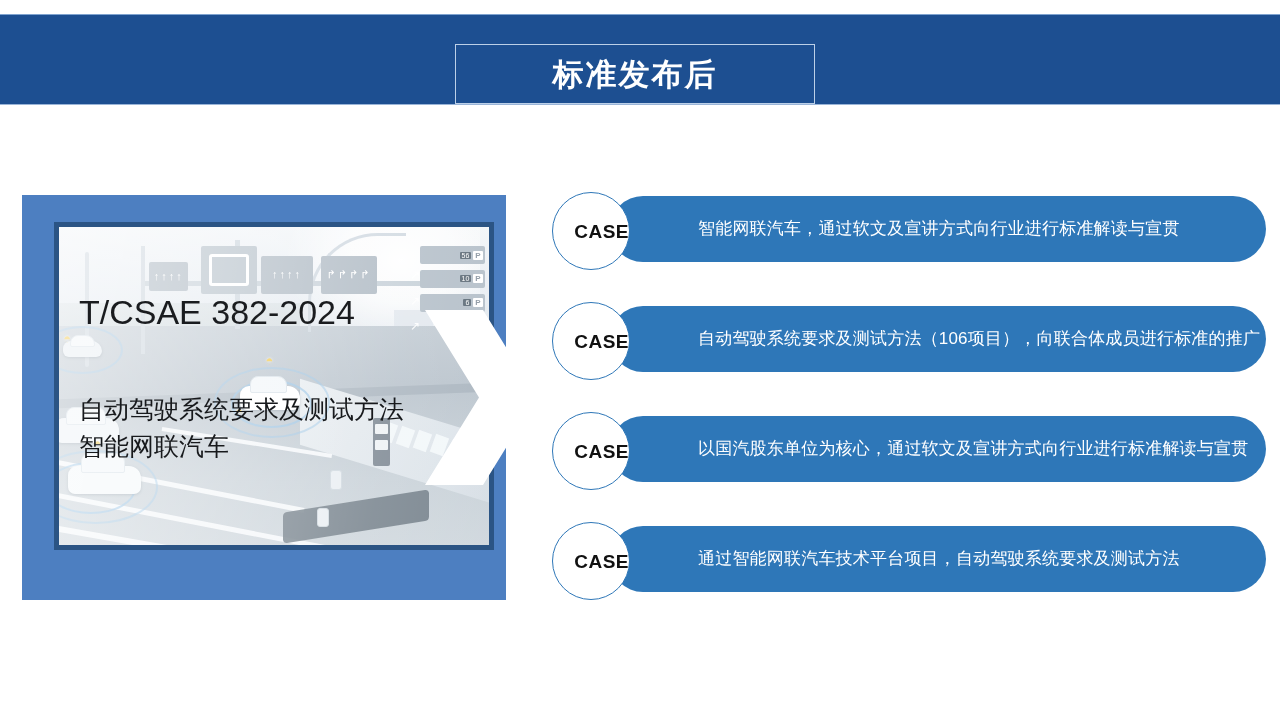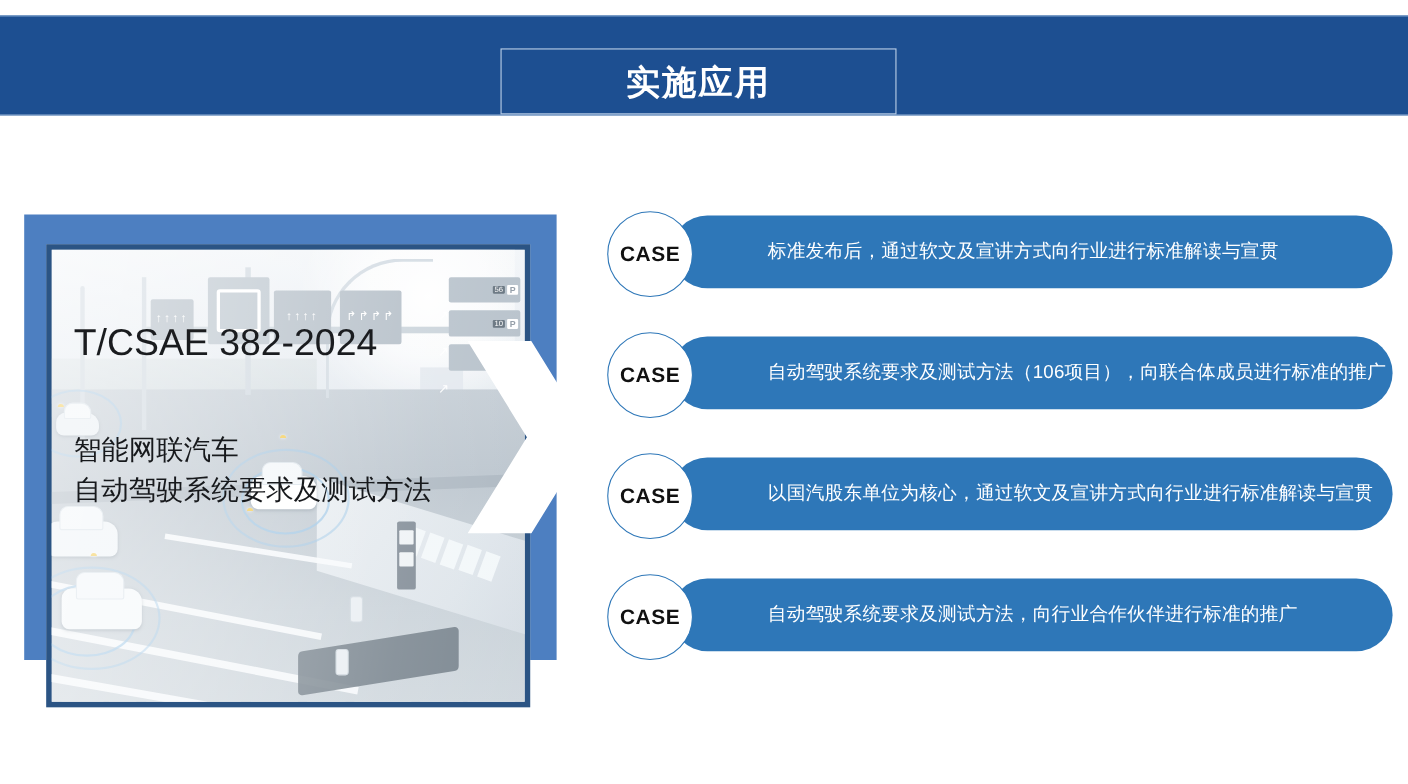--- a/index.html
+++ b/index.html
@@ -23,21 +23,21 @@
     color:#ffffff;font-size:31px;font-weight:bold;letter-spacing:2px;
     line-height:1;white-space:nowrap;
   }
 
   
   .image-card{
     position:absolute;left:22px;top:195px;width:484px;height:405px;
     background:#4d7fc1;
   }
   .photo-frame{
-    position:absolute;left:20px;top:27px;width:440px;height:421px;
+    position:absolute;left:32px;top:27px;width:440px;height:328px;
     border:5px solid #2b5484;box-sizing:border-box;
     overflow:hidden;background:#e7ecf1;
   }
   .photo-scene{position:absolute;inset:0;overflow:hidden;}
 
   
   .sky{
     position:absolute;left:0;top:0;width:100%;height:34%;
     background:linear-gradient(180deg,#f2f5f8 0%,#e9eef3 55%,#e2e8ee 100%);
   }
@@ -220,33 +220,33 @@
     background:#2e77b8;border-radius:33px;
     display:flex;align-items:center;
   }
   .case-text{
     color:#ffffff;font-size:17px;line-height:1.2;
     padding-left:88px;white-space:nowrap;letter-spacing:.2px;
   }
   .case-badge{
     position:absolute;left:0;top:0;width:76px;height:76px;
     background:#ffffff;border:1.5px solid #2e77b8;border-radius:50%;
-    display:flex;align-items:center;justify-content:center;
+    display:flex;align-items:center;justify-content:flex-end;
     z-index:3;
   }
   .case-badge span{
     color:#111111;font-size:19px;font-weight:bold;letter-spacing:.5px;line-height:1;
   }
 </style>
 </head>
 <body>
 
 <div class="header-banner">
   <div class="title-box">
-    <div class="title-text">实施应用</div>
+    <div class="title-text">标准发布后</div>
   </div>
 </div>
 
 <div class="image-card">
   <div class="photo-frame">
     <div class="photo-scene">
 
       <div class="sky"></div>
       <div class="sun-glow"></div>
 
@@ -341,38 +341,38 @@
       <div class="wifi w1">◓</div>
       <div class="wifi w2">◓</div>
       <div class="wifi w3">◓</div>
       <div class="wifi w4">◓</div>
 
       <div class="photo-wash"></div>
 
       <div class="photo-caption">
         <div class="caption-code">T/CSAE 382-2024</div>
         <div class="caption-lines">
+          <div class="caption-line">自动驾驶系统要求及测试方法</div>
           <div class="caption-line">智能网联汽车</div>
-          <div class="caption-line">自动驾驶系统要求及测试方法</div>
         </div>
       </div>
 
     </div>
   </div>
 </div>
 
 <svg class="chevron" viewBox="0 0 112 175">
   <polygon points="0,0 58,0 112,87.5 58,175 0,175 54,87.5" fill="#ffffff"></polygon>
 </svg>
 
 <div class="case-list">
 
   <div class="case-row row0">
     <div class="case-pill">
-      <div class="case-text">标准发布后，通过软文及宣讲方式向行业进行标准解读与宣贯</div>
+      <div class="case-text">智能网联汽车，通过软文及宣讲方式向行业进行标准解读与宣贯</div>
     </div>
     <div class="case-badge">
       <span>CASE</span>
     </div>
   </div>
 
   <div class="case-row row1">
     <div class="case-pill">
       <div class="case-text">自动驾驶系统要求及测试方法（106项目），向联合体成员进行标准的推广</div>
     </div>
@@ -385,20 +385,20 @@
     <div class="case-pill">
       <div class="case-text">以国汽股东单位为核心，通过软文及宣讲方式向行业进行标准解读与宣贯</div>
     </div>
     <div class="case-badge">
       <span>CASE</span>
     </div>
   </div>
 
   <div class="case-row row3">
     <div class="case-pill">
-      <div class="case-text">自动驾驶系统要求及测试方法，向行业合作伙伴进行标准的推广</div>
+      <div class="case-text">通过智能网联汽车技术平台项目，自动驾驶系统要求及测试方法</div>
     </div>
     <div class="case-badge">
       <span>CASE</span>
     </div>
   </div>
 
 </div>
 
 </body></html>

